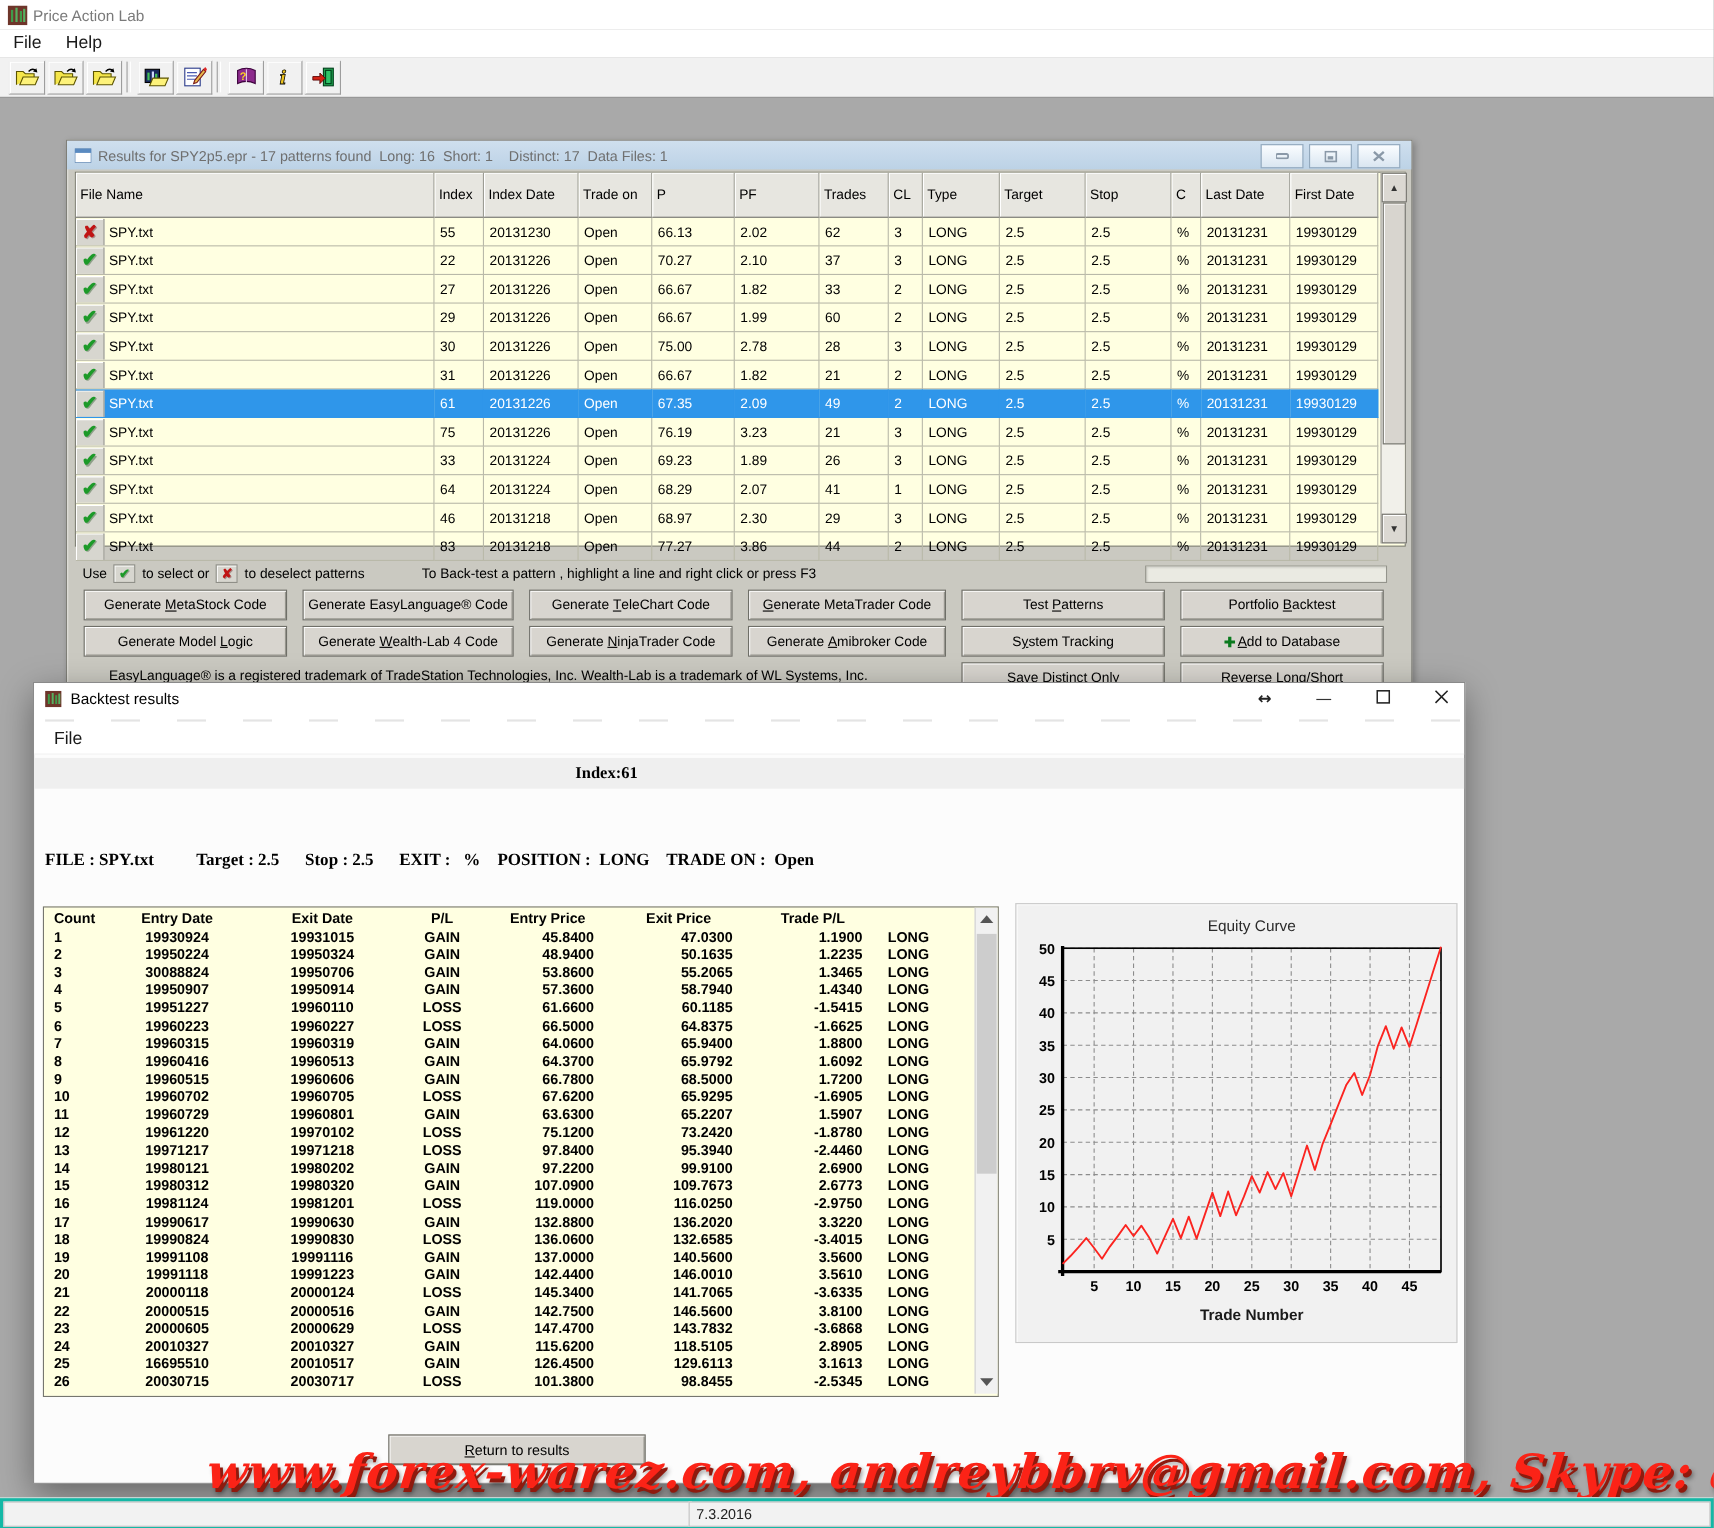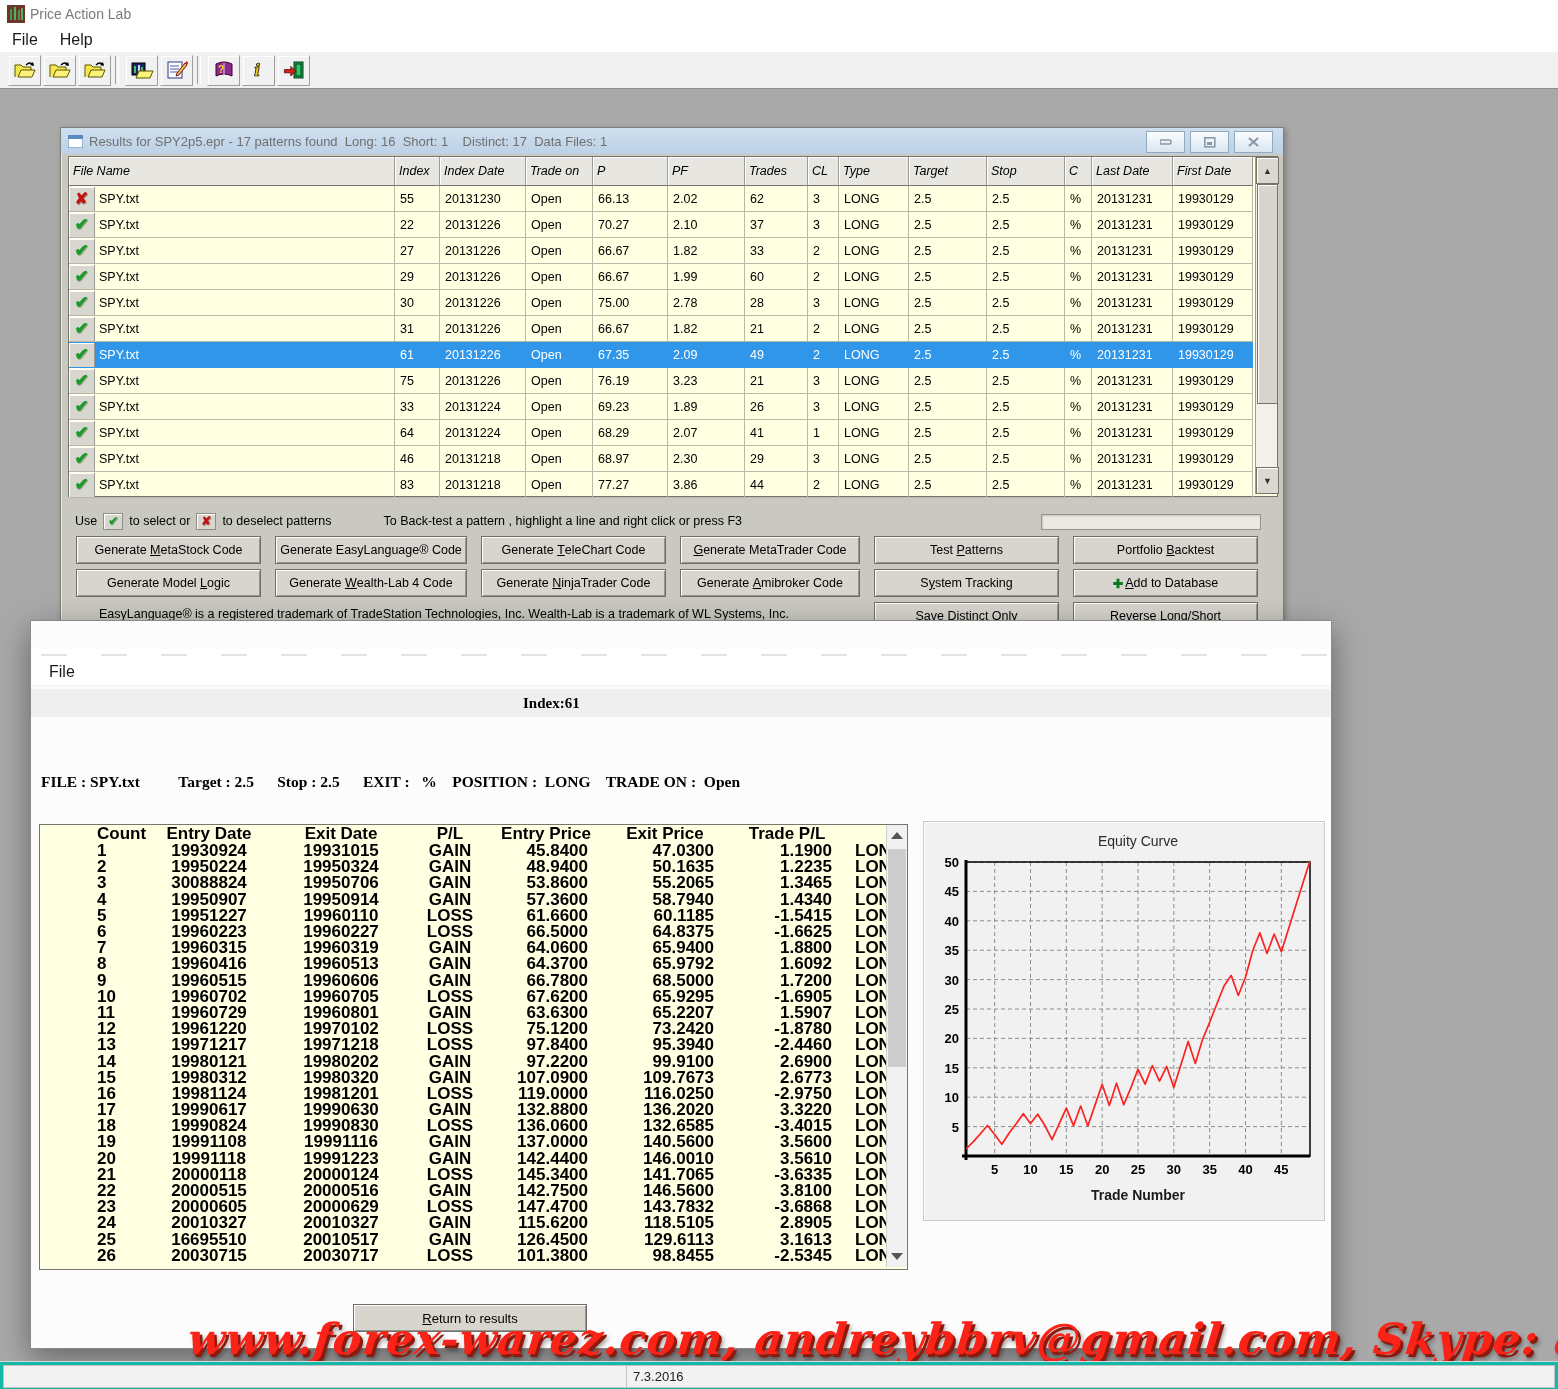--- a/index.html
+++ b/index.html
@@ -27,21 +27,21 @@
                border:1px solid #7f7f78;box-shadow:2px 2px 6px rgba(0,0,0,.25),inset 1px 1px 0 #eceae4;z-index:2;}
   .res-titlebar{left:0;top:0;width:100%;height:26px;background:linear-gradient(#cfdfee,#bcd2e6);
                 display:flex;align-items:center;}
   .res-title{font-size:13px;color:#6f6f6f;margin-left:6px;white-space:pre;}
   .res-btns{position:absolute;right:10px;top:3px;display:flex;gap:5px;}
   .res-btn{width:37px;height:20px;background:linear-gradient(#fbfdff,#d9e6f1);
            border:1px solid #93a9bd;display:flex;align-items:center;justify-content:center;}
   
   .res-table{left:7px;top:28px;width:1208px;height:339px;background:#ffffe1;border:1px solid #74746d;}
   .thead,.trow{display:grid;}
-  .thead{height:29px;font-style:italic;}
+  .thead{height:41px;}
   .hcell{background:#e7e6e0;border-right:1px solid #9c9c94;border-bottom:1px solid #74746d;
          box-shadow:inset 1px 1px 0 #ffffff;font-size:12.5px;color:#000;
          display:flex;align-items:center;padding-left:4px;overflow:hidden;}
   .trow{height:26px;}
   .tcell{border-right:1px solid #b9b9a9;border-bottom:1px solid #b9b9a9;font-size:12.5px;color:#000;
          display:flex;align-items:center;padding-left:5px;overflow:hidden;white-space:nowrap;}
   .trow.sel .tcell{background:#2f96ea;color:#ffffff;border-right-color:#2f96ea;border-bottom-color:#2f96ea;}
   .chip{width:25px;height:24px;margin-left:-5px;margin-right:4px;background:#d7d6cf;
         border-right:1px solid #9c9c94;box-shadow:inset 1px 1px 0 #fff;
         display:flex;align-items:center;justify-content:center;flex:none;}
@@ -76,21 +76,21 @@
          background-image:repeating-linear-gradient(90deg,#e4e4e4 0 26px,transparent 26px 60px);
          background-size:100% 2px;background-position:10px 5px;background-repeat:no-repeat;}
   .bt-menubar{left:0;top:38px;width:100%;height:26px;background:#ffffff;display:flex;align-items:center;border-bottom:1px solid #f1f1f1;}
   .index-bar{left:0;top:68px;width:100%;height:28px;background:#efefef;display:flex;align-items:center;}
   .index-label{margin-left:492px;font-family:"Liberation Serif",serif;font-weight:bold;font-size:15px;color:#000;}
   .stats{left:10px;top:96px;width:1100px;font-family:"Liberation Serif",serif;font-size:15.5px;font-weight:600;
          color:#000;line-height:26px;white-space:pre;}
   
   .trade-list{left:8px;top:203px;width:867px;height:444px;background:#ffffe1;border:1px solid #76766f;overflow:hidden;}
   .trade-head,.trade-row{display:grid;grid-template-columns:58px 126px 138px 80px 112px 126px 118px 87px;
-                         font-weight:bold;font-size:17px;color:#000;margin-left:48px;}
+                         font-weight:bold;font-size:13px;color:#000;}
   .trade-head{height:18px;}
   .trade-row{height:16.2px;}
   .tc{overflow:hidden;white-space:nowrap;display:flex;align-items:center;}
   .tc.a-l{padding-left:9px;} .tc.a-c{justify-content:center;} .tc.a-r{justify-content:flex-end;padding-right:14px;}
   .trade-scroll{position:absolute;right:0;top:0;width:20px;height:442px;background:#f1f1f1;border-left:1px solid #d0d0d0;}
   .chev{position:absolute;left:4px;width:0;height:0;border-left:6px solid transparent;border-right:6px solid transparent;}
   .chev.up{top:7px;border-bottom:7px solid #555;}
   .chev.dn{bottom:7px;border-top:7px solid #555;}
   .trade-thumb{position:absolute;left:1px;top:24px;width:18px;height:218px;background:#cdcdcd;}
   
@@ -524,20 +524,40 @@
       <button class="btn3d">S<u>y</u>stem Tracking</button>
       <button class="btn3d"><span class="plus">✚</span> <u>A</u>dd to Database</button>
       <div style="grid-column: 1 / span 4;"></div>
       <button class="btn3d">Save Distinct Only</button>
       <button class="btn3d">Reverse Long/Short</button>
     </div>
   <div class="abs trademark">EasyLanguage® is a registered trademark of TradeStation Technologies, Inc. Wealth-Lab is a trademark of WL Systems, Inc.</div>
 </div>
 
 <div class="abs win-backtest">
+  <div class="abs bt-titlebar">
+    <svg width="15" height="15" style="margin-left:10px">
+      <rect x="0" y="0" width="15" height="15" fill="#6e352a"></rect>
+      <rect x="2.5" y="3" width="1.8" height="9" fill="#3f9b4a"></rect>
+        <rect x="6" y="2" width="1.8" height="10" fill="#57b060"></rect>
+      <rect x="9.2" y="4" width="1.8" height="8" fill="#3f9b4a"></rect>
+        <rect x="12" y="2.5" width="1.8" height="9.5" fill="#57b060"></rect>
+    </svg>
+    <span class="bt-title">Backtest results</span>
+    <span class="bt-controls">
+      <span style="font-weight:bold;color:#222">↔</span>
+      <span>—</span>
+      <span><svg width="13" height="13">
+            <rect x="1" y="1" width="11" height="11" fill="none" stroke="#222" stroke-width="1.4"></rect>
+          </svg></span>
+      <span><svg width="13" height="13">
+            <path d="M1 1 L12 12 M12 1 L1 12" stroke="#222" stroke-width="1.4"></path>
+          </svg></span>
+    </span>
+  </div>
   <div class="abs ghost"></div>
   <div class="abs bt-menubar">
     <span class="menu-item" style="margin-left:8px">File</span>
   </div>
   <div class="abs index-bar">
     <span class="index-label">Index:61</span>
   </div>
   <div class="abs stats">
     <div>FILE : SPY.txt          Target : 2.5      Stop : 2.5      EXIT :   %    POSITION :  LONG    TRADE ON :  Open</div>
     <div>Profitable = 67.35%  Trades = 49  Winners = 33  Losers = 16  Long trades = 49  Short trades = 0  Max consecutive losers = 2</div>

